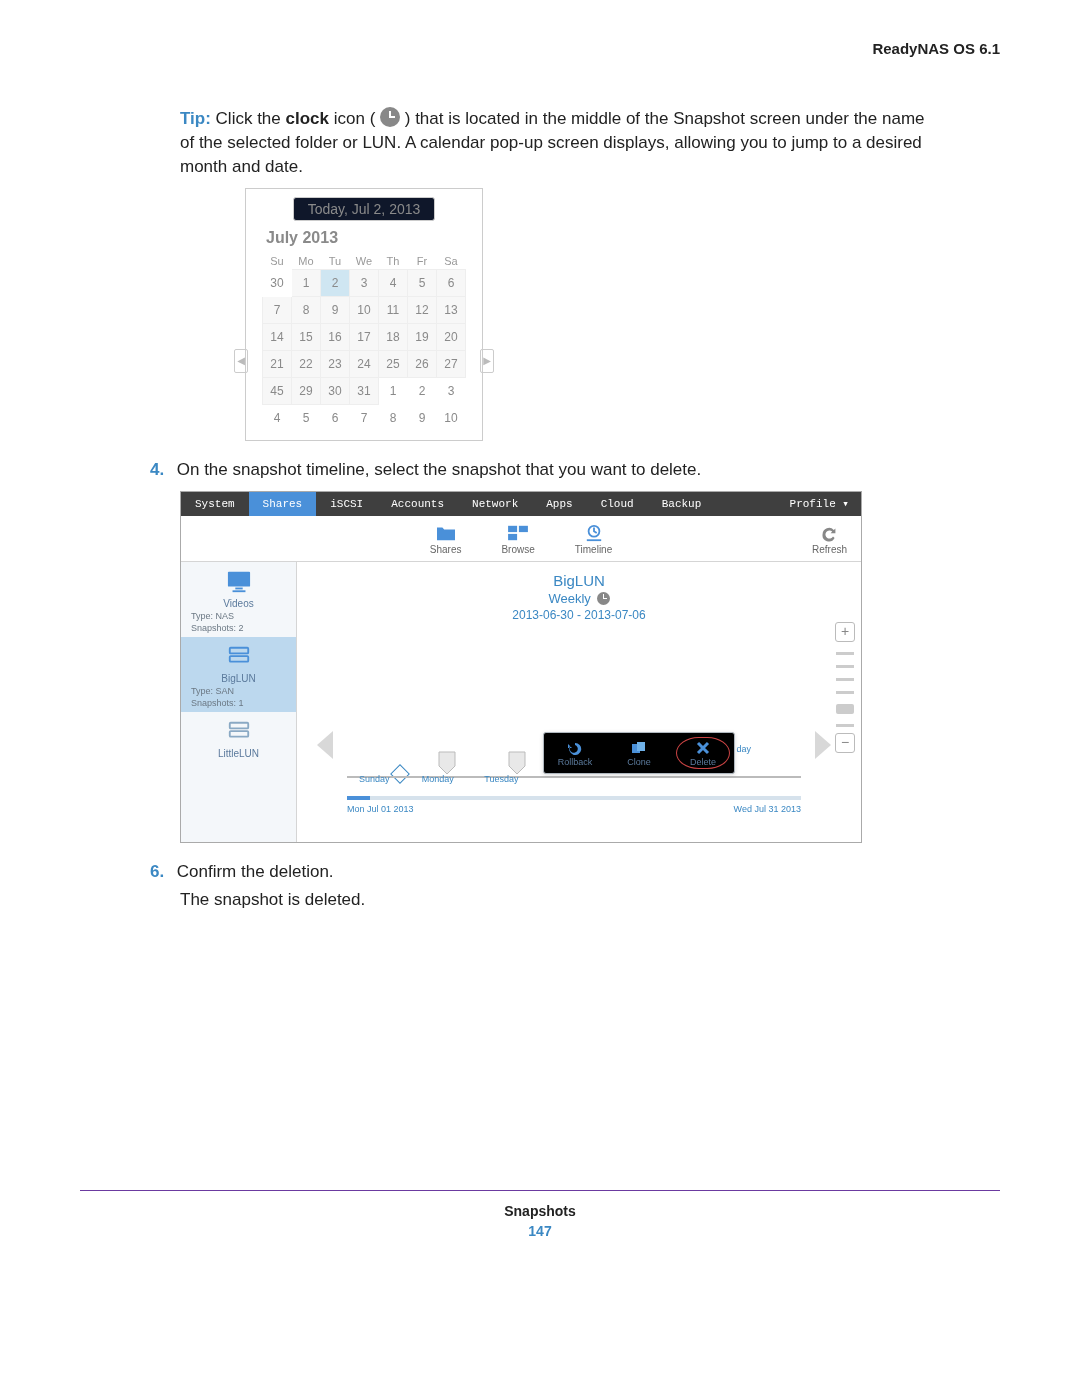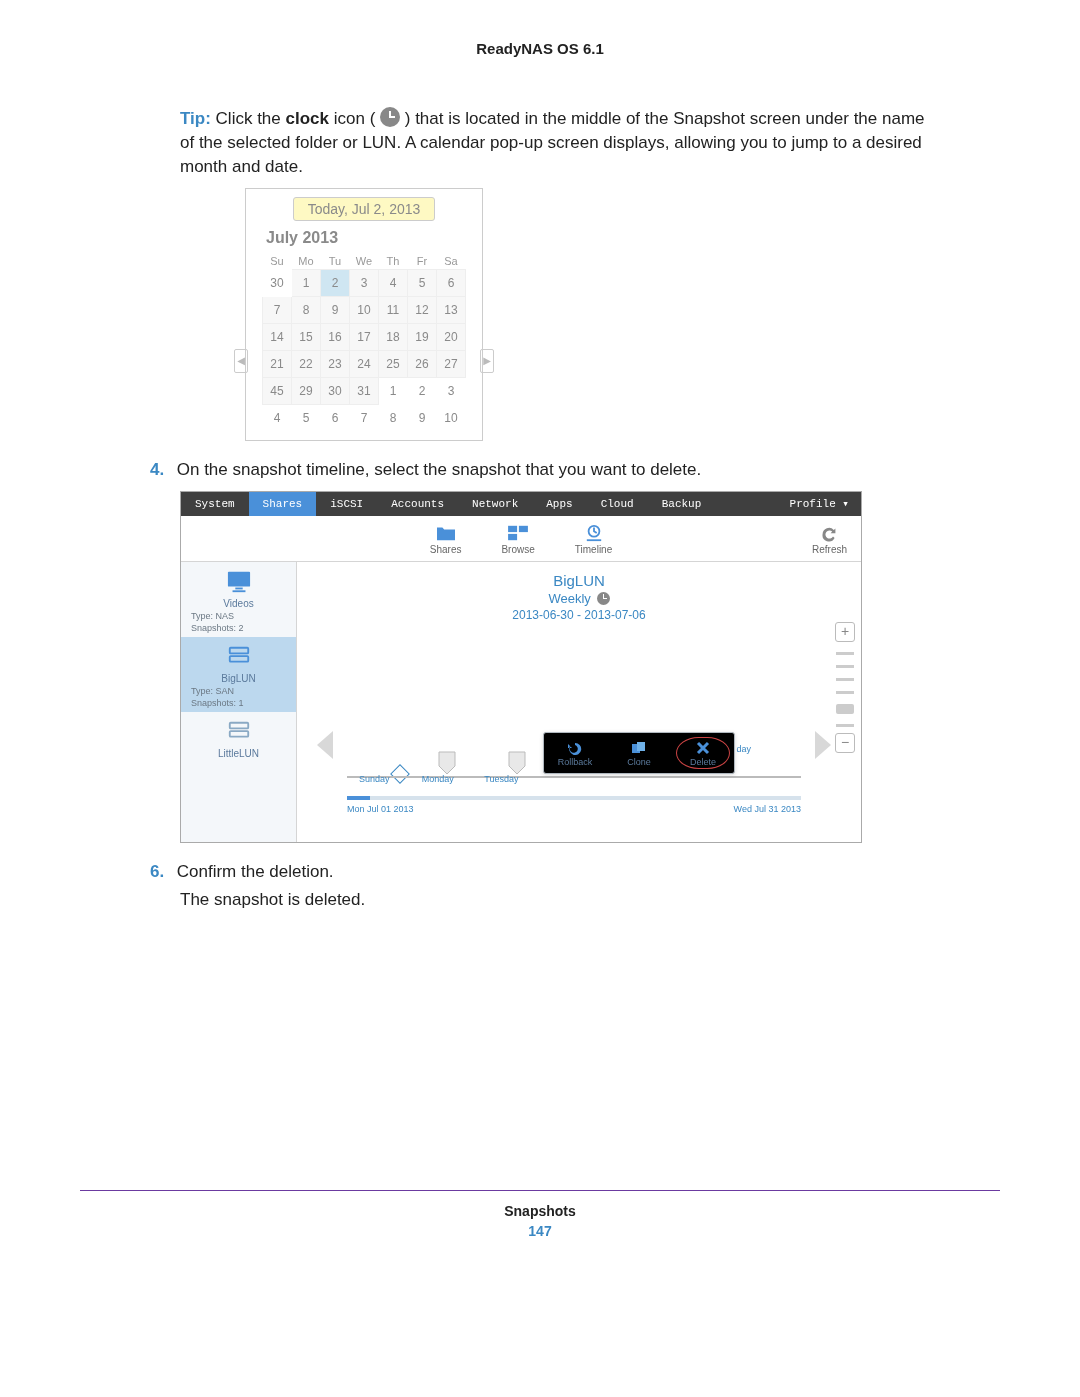--- a/index.html
+++ b/index.html
@@ -7,21 +7,21 @@
   background: #fff;
   font-family: Arial, Helvetica, sans-serif;
   font-size: 17px;
   color: #222;
   width: 1080px;
 }
 .page {
   padding: 40px 80px 30px 80px;
 }
 .header {
-  text-align: center;
+  text-align: right;
   font-weight: bold;
   font-size: 15px;
   margin-bottom: 50px;
 }
 .tip-block {
   margin-left: 100px;
   margin-right: 60px;
   margin-bottom: 10px;
   line-height: 1.4;
 }
@@ -75,21 +75,21 @@
 .calendar-box {
   border: 1px solid #ccc;
   width: 216px;
   margin-left: 165px;
   margin-top: 6px;
   margin-bottom: 10px;
   position: relative;
   padding: 6px 10px 8px 10px;
 }
 .today-btn {
-  background: #fef9c3;
+  background: #0f172a;
   border: 1px solid #ccc;
   border-radius: 3px;
   padding: 3px 14px;
   font-size: 14px;
   color: #8a8a8a;
   display: block;
   margin: 2px auto 8px auto;
   font-family: inherit;
 }
 .month-title {

